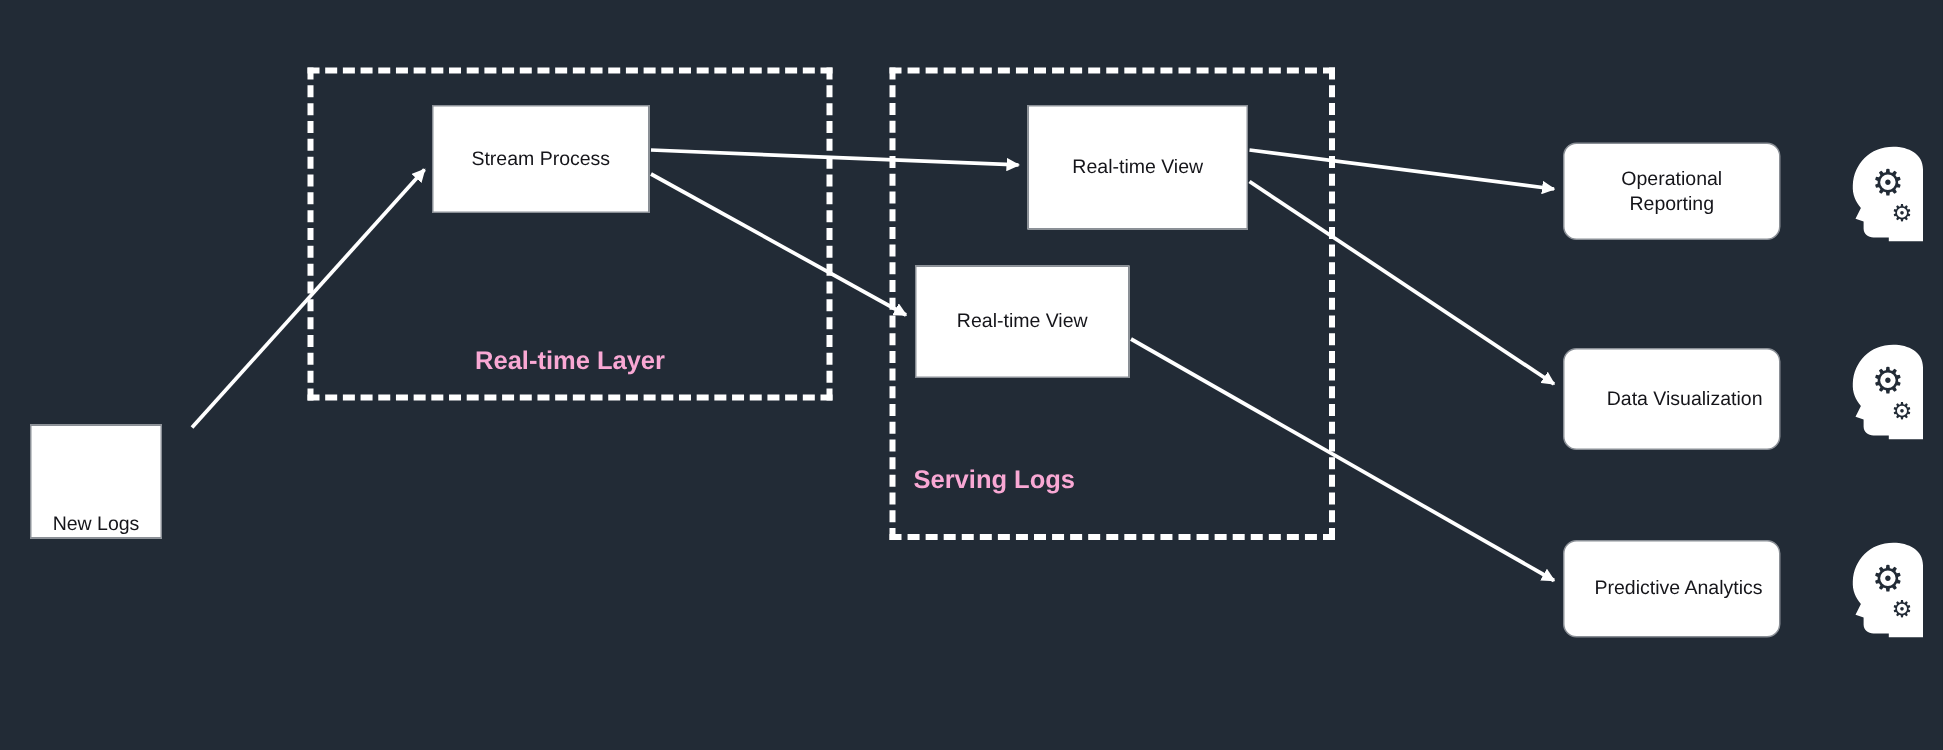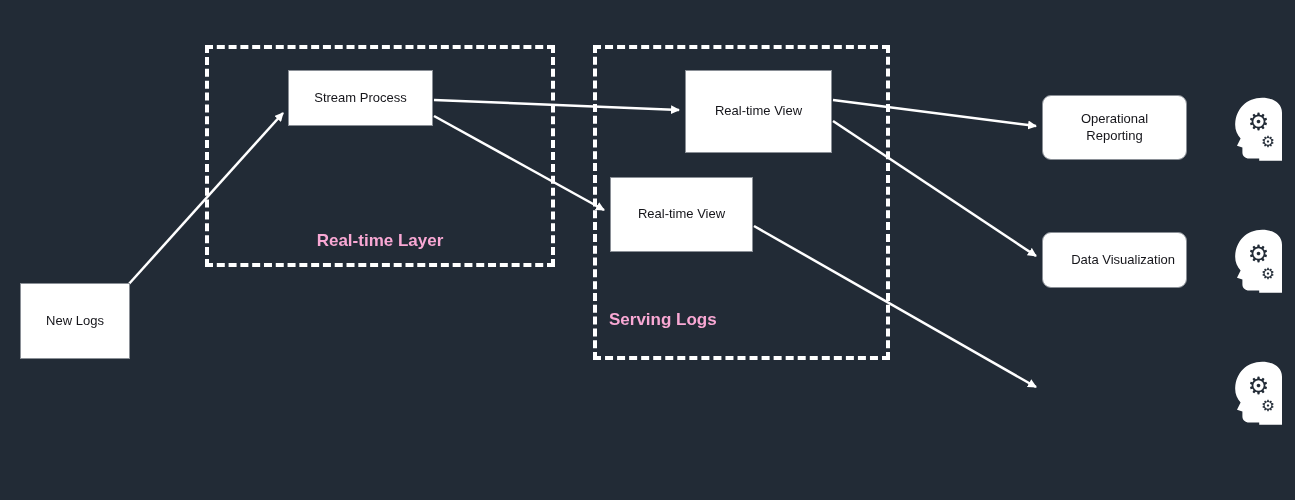--- a/index.html
+++ b/index.html
@@ -41,44 +41,47 @@
   </svg>
 
   <div class="group" style="left:205px;top:45px;width:350px;height:222px;">
     <div class="group-label" style="left:0;right:0;bottom:12px;text-align:center;">Real-time Layer</div>
   </div>
 
   <div class="group" style="left:593px;top:45px;width:297px;height:315px;">
     <div class="group-label" style="left:12px;bottom:26px;">Serving Logs</div>
   </div>
 
-  <div class="node" style="left:20px;top:283px;width:110px;height:76px;">
+  <div class="node" style="left:20px;top:283px;width:88px;height:76px;align-items:flex-end;">
     <span class="lbl">New Logs</span>
   </div>
 
-  <div class="node" style="left:288px;top:70px;width:145px;height:56px;">
+  <div class="node" style="left:288px;top:70px;width:145px;height:72px;">
     <span class="lbl">Stream Process</span>
   </div>
 
   <div class="node" style="left:685px;top:70px;width:147px;height:83px;">
     <span class="lbl">Real-time View</span>
   </div>
 
   <div class="node" style="left:610px;top:177px;width:143px;height:75px;">
     <span class="lbl">Real-time View</span>
   </div>
 
   <div class="node rounded" style="left:1042px;top:95px;width:145px;height:65px;">
     <span class="lbl">Operational Reporting</span>
   </div>
 
-  <div class="node rounded" style="left:1042px;top:232px;width:145px;height:56px;">
+  <div class="node rounded" style="left:1042px;top:232px;width:145px;height:68px;">
     <span class="lbl">Data Visualization</span>
   </div>
 
+  <div class="node rounded" style="left:1042px;top:360px;width:145px;height:65px;">
+    <span class="lbl">Predictive Analytics</span>
+  </div>
 
   <svg class="consumer-icon" style="left:1226px;top:96px;" viewBox="0 0 100 110">
     <path fill="#ffffff" d="M 90 108 L 90 28 C 90 11 74 3 57 3 C 31 3 13 22 12 46 C 11.5 56 15 64 21 71 L 15 83 L 24 86 L 24 94 C 24 100 29 104 35 104 L 52 104 L 52 108 Z"></path>
     <text x="33" y="57" font-size="40" fill="#222b36">⚙</text>
     <text x="55" y="85" font-size="26" fill="#222b36">⚙</text>
   </svg>
 
   <svg class="consumer-icon" style="left:1226px;top:228px;" viewBox="0 0 100 110">
     <path fill="#ffffff" d="M 90 108 L 90 28 C 90 11 74 3 57 3 C 31 3 13 22 12 46 C 11.5 56 15 64 21 71 L 15 83 L 24 86 L 24 94 C 24 100 29 104 35 104 L 52 104 L 52 108 Z"></path>
     <text x="33" y="57" font-size="40" fill="#222b36">⚙</text>

